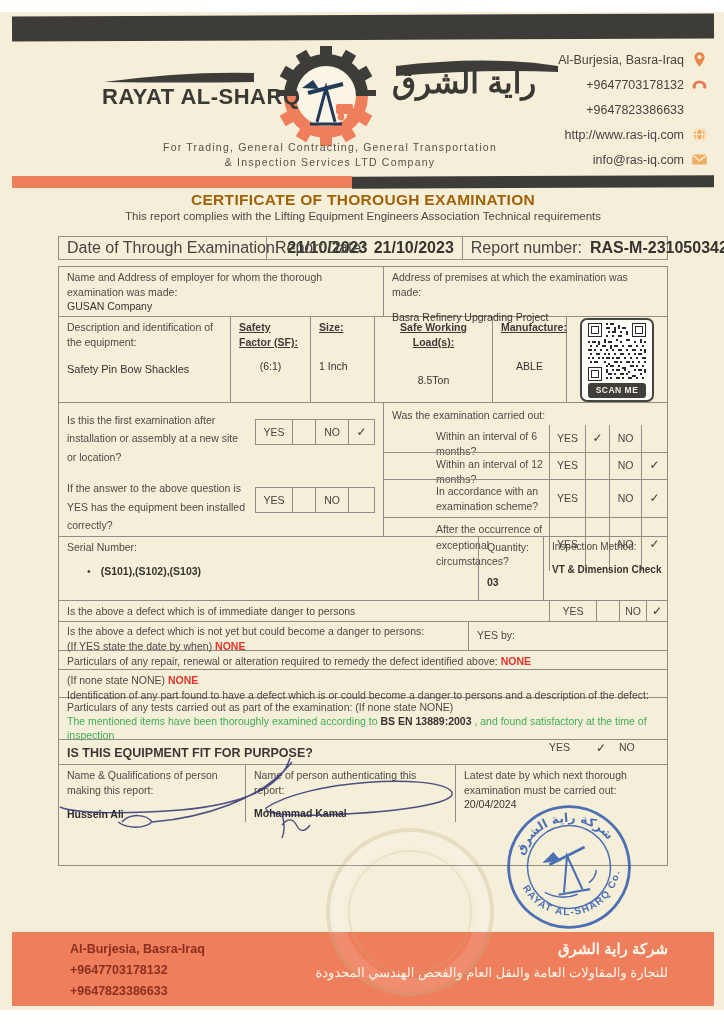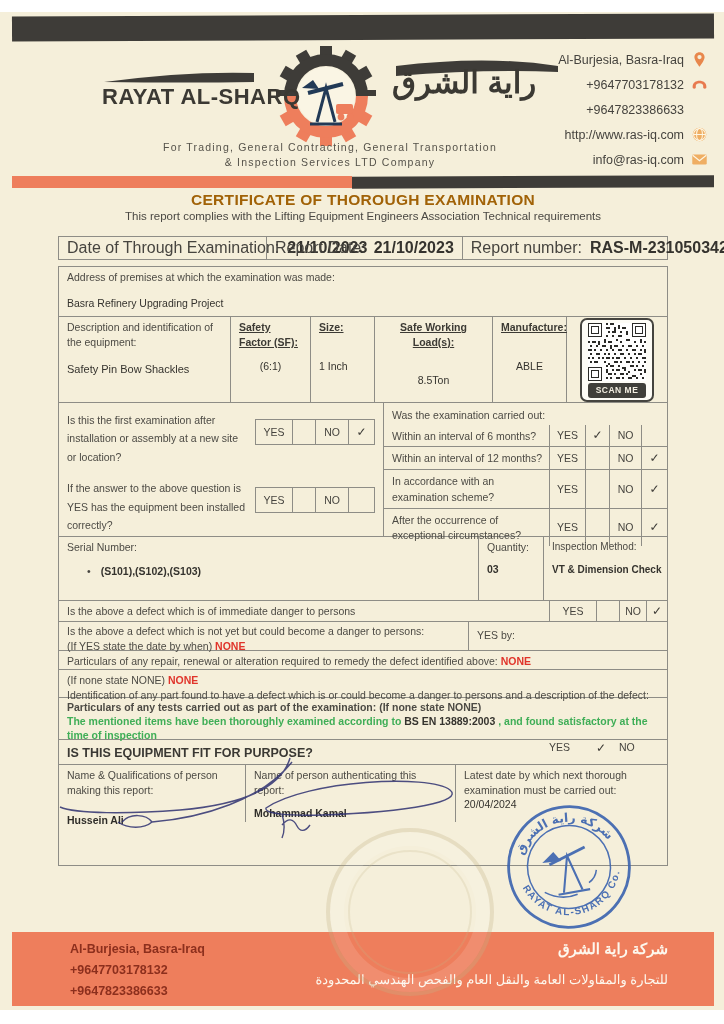--- a/index.html
+++ b/index.html
@@ -54,63 +54,63 @@
   .rowC .c1{width:325px;padding:8px 8px 4px 8px;}
   .rowC .c2{flex:1;padding:0;display:flex;flex-direction:column;}
   .qblock{display:flex;margin-bottom:13px;}
   .qblock .qtext{flex:1;padding-right:6px;line-height:1.75;}
   .gridbox{width:120px;height:26px;border:1px solid var(--border);display:flex;margin-top:8px;flex:0 0 120px;}
   .gridbox .g{display:flex;align-items:center;justify-content:center;height:100%;}
   .gridbox .g+ .g{border-left:1px solid var(--border);}
   .g-yes{width:36px;} .g-t1{width:23px;} .g-no{width:33px;} .g-t2{flex:1;}
   .c2 .qhead{padding:5px 8px 2px 8px;height:22px;}
   .qrow{display:flex;border-top:1px solid var(--border);align-items:stretch;}
-  .qrow .qtext{flex:1;padding:4px 4px 2px 8px;line-height:1.5;}
+  .qrow .qtext{flex:1;padding:4px 4px 2px 8px;line-height:1.5;margin-left:44px;}
   .qrow .qg{display:flex;align-items:center;justify-content:center;border-left:1px solid var(--border);}
   .qr1{height:27px;} .qr2{height:27px;} .qr3{flex:1;} .qr4{flex:1;}
   .qg.w1{width:36px;} .qg.w2{width:24px;} .qg.w3{width:32px;} .qg.w4{width:26px;}
   .tick{color:#3f3d38;font-size:12px;}
   .rowD{height:64px;}
   .rowD .d1{flex:1;} .rowD .d2{width:65px;} .rowD .d3{width:123px;padding-right:4px;}
   .bullet-line{margin-top:9px;padding-left:20px;display:flex;gap:10px;}
   .rowE{height:21px;align-items:stretch;}
   .rowE .etext{flex:1;padding:3px 8px;}
   .rowE .eg{display:flex;align-items:center;justify-content:center;border-left:1px solid var(--border);}
   .eg.e1{width:47px;} .eg.e2{width:23px;} .eg.e3{width:27px;} .eg.e4{width:21px;}
   .rowF{height:29px;}
   .rowF .f1{flex:1;padding-top:2px;} .rowF .f2{width:198px;padding-top:6px;}
   .rowG{height:19px;}
   .rowH{height:28px;padding-top:1px;}
   .rowH .tcell{padding-top:2px;}
-  .rowI{height:42px;font-weight:bold;}
+  .rowI{height:42px;}
   .rowI .tcell{padding-top:2px;line-height:1.35;}
   .green{color:var(--green);}
   .redv{color:var(--red);font-weight:700;}
   .rowJ{height:25px;align-items:stretch;}
   .rowJ .jtext{flex:1;padding:5px 8px;font-size:12.5px;font-weight:700;color:#3a3833;}
   .rowK{height:57px;}
   .rowK .k1{width:187px;} .rowK .k2{width:210px;} .rowK .k3{flex:1;}
-  .name-b{font-weight:700;color:#2f2d29;margin-top:16px;}
+  .name-b{font-weight:700;color:#2f2d29;margin-top:10px;}
   .rowL{flex:1;}
   
   .qr-card{width:74px;height:84px;background:#fdfcf6;border:2px solid #45443f;border-radius:7px;display:flex;flex-direction:column;align-items:center;padding-top:3px;}
   .qr-card svg{width:58px;height:58px;}
   .scan-badge{margin-top:2px;background:#403f3a;color:#f3efe2;font-size:8.5px;font-weight:700;letter-spacing:.5px;padding:2px 8px;border-radius:3px;}
   
   .sig1{position:absolute;left:52px;top:752px;width:270px;height:85px;pointer-events:none;}
   .sig2{position:absolute;left:252px;top:768px;width:225px;height:72px;pointer-events:none;}
   .stamp{position:absolute;left:503px;top:801px;width:132px;height:132px;transform:rotate(-10deg);opacity:.9;}
   .ghost-seal{position:absolute;left:326px;top:828px;width:168px;height:168px;border-radius:50%;border:4px solid rgba(196,180,136,.30);box-shadow:inset 0 0 0 14px rgba(255,255,255,.12);z-index:6;}
   .ghost-seal .inner{position:absolute;left:18px;top:18px;right:18px;bottom:18px;border-radius:50%;border:2px solid rgba(196,180,136,.22);}
   
   .footer{position:absolute;left:12px;top:932px;width:702px;height:74px;background:var(--orange);z-index:4;}
   .footer-left{position:absolute;left:58px;top:7px;font-size:12.5px;font-weight:700;color:var(--maroon);line-height:21px;}
   .footer-right{position:absolute;right:46px;top:8px;text-align:right;color:#fdf8ee;}
   .fr-1{font-size:15px;font-weight:700;}
-  .fr-2{font-size:13px;margin-top:14px;}
+  .fr-2{font-size:13px;margin-top:7px;}
 </style>
 </head>
 <body>
 
 <div class="page">
   <div class="strip-white-top"></div>
   <div class="bar-top"></div>
 
   <svg class="logo-svg" viewBox="0 0 478 112">
     <path d="M8,42 Q90,31 158,33 L158,42 Q90,43 8,42 Z" fill="#3e3c38"></path>
@@ -221,20 +221,24 @@
     </div>
     <div class="date-cell dc3">
       <span>Report number:</span>
       <b>RAS-M-231050342</b>
     </div>
   </div>
 
   <div class="main-table">
 
     <div class="trow rowA">
+      <div class="tcell bright c1">
+        <div class="lbl">Name and Address of employer for whom the thorough examination was made:</div>
+        <div class="val">GUSAN Company</div>
+      </div>
       <div class="tcell c2">
         <div class="lbl">Address of premises at which the examination was made:</div>
         <div class="val" style="margin-top:11px">Basra Refinery Upgrading Project</div>
       </div>
     </div>
 
     <div class="trow rowB">
       <div class="tcell bright b1">
         <div class="lbl">Description and identification of the equipment:</div>
         <div class="val" style="margin-top:13px;font-size:11px">Safety Pin Bow Shackles</div>
@@ -334,21 +338,21 @@
     <div class="trow rowD">
       <div class="tcell bright d1">
         <div class="lbl">Serial Number:</div>
         <div class="bullet-line">
           <span>•</span>
           <b class="val">(S101),(S102),(S103)</b>
         </div>
       </div>
       <div class="tcell bright d2">
         <div class="lbl">Quantity:</div>
-        <b class="val" style="display:block;margin-top:7px">03</b>
+        <b class="val" style="display:block;margin-top:20px">03</b>
       </div>
       <div class="tcell d3">
         <div class="lbl" style="font-size:10px">Inspection Method:</div>
         <b class="val" style="display:block;margin-top:9px;font-size:10px">VT &amp; Dimension Check</b>
       </div>
     </div>
 
     <div class="trow rowE">
       <div class="etext lbl">Is the above a defect which is of immediate danger to persons</div>
       <div class="eg e1">YES</div>

